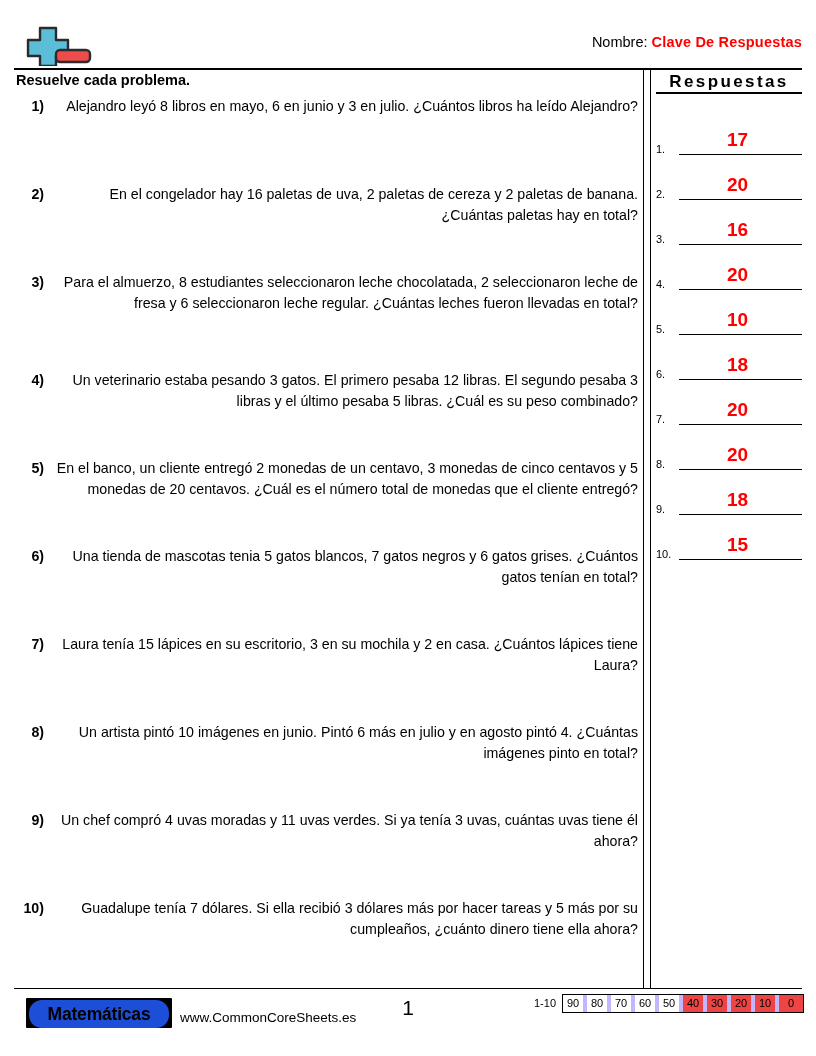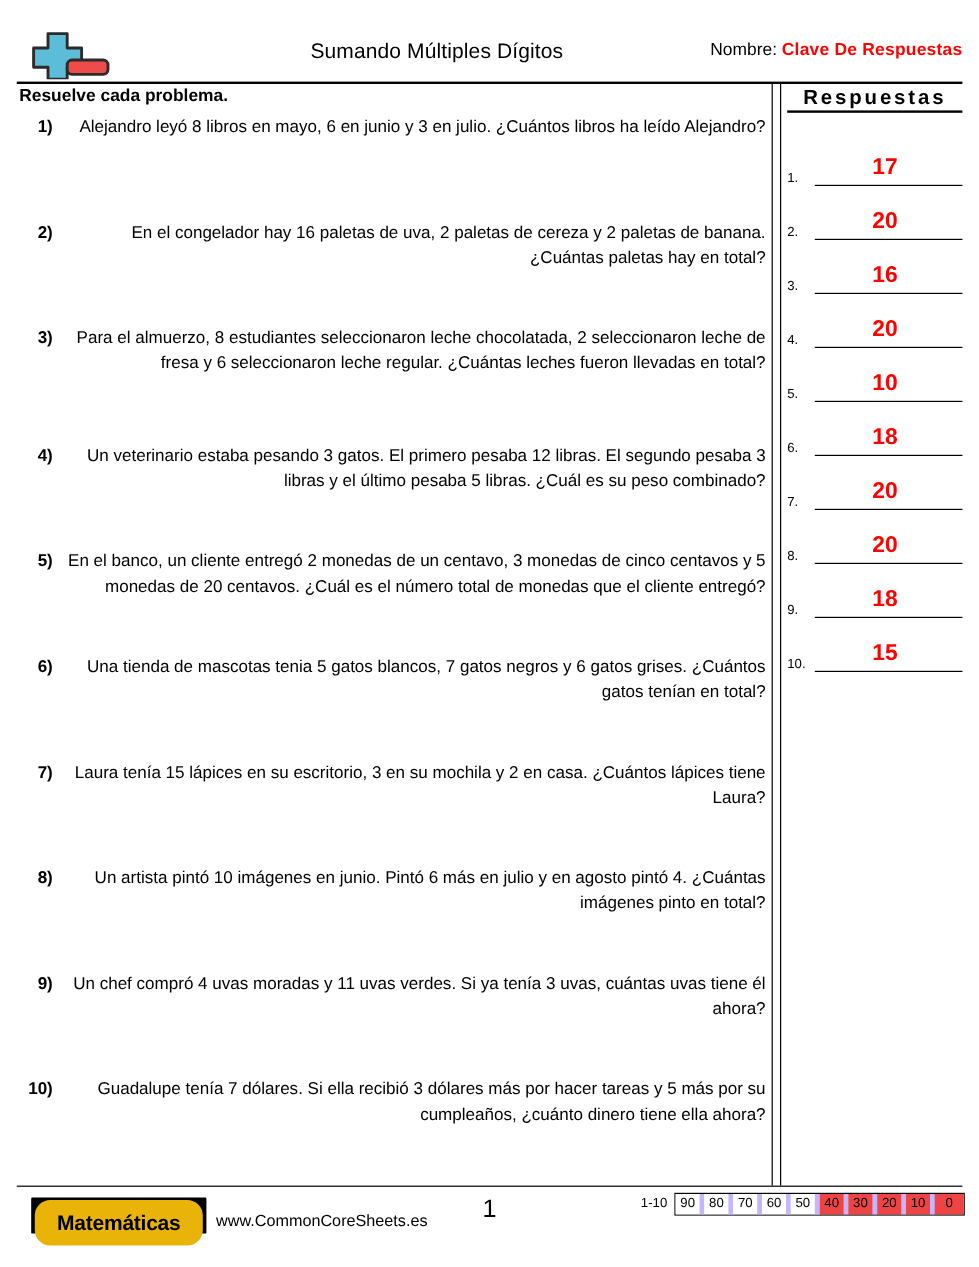--- a/index.html
+++ b/index.html
@@ -214,22 +214,22 @@
     width: 146px;
     height: 30px;
     background: #000;
     border-radius: 1px;
   }
   .brand-oval {
     position: absolute;
     left: 3px;
     top: 2px;
     width: 140px;
-    height: 38px;
-    background: #eab308;
+    height: 28px;
+    background: #1d4ed8;
     border-radius: 13px;
     display: flex;
     align-items: center;
     justify-content: center;
     font-size: 17.5px;
     font-weight: bold;
     color: #000;
     letter-spacing: -0.2px;
   }
 
@@ -287,21 +287,20 @@
 
   <div class="header">
 
     <div class="logo-mark">
       <svg width="84" height="44" viewBox="0 0 84 44" xmlns="http://www.w3.org/2000/svg">
         <path d="M20 6 h16 v12 h12 v16 h-12 v10 h-16 v-10 h-12 v-16 h12 z" fill="#5bbdd8" stroke="#2b2b2b" stroke-width="2.4" stroke-linejoin="round"></path>
         <rect x="36" y="28" width="34" height="12" rx="4" fill="#ee4b4b" stroke="#2b2b2b" stroke-width="2.4"></rect>
       </svg>
     </div>
 
-    <div class="worksheet-title">Sumando Múltiples Dígitos</div>
 
     <div class="name-block">
       <span class="name-label">Nombre:</span><span class="name-value">Clave De Respuestas</span>
     </div>
   </div>
 
   <div class="header-rule"></div>
 
   <div class="instructions">Resuelve cada problema.</div>
 

